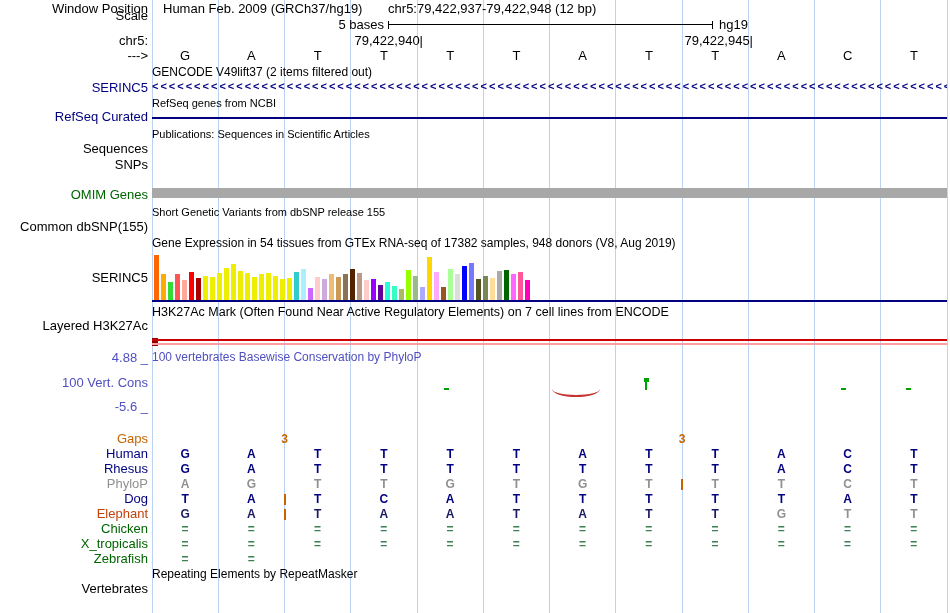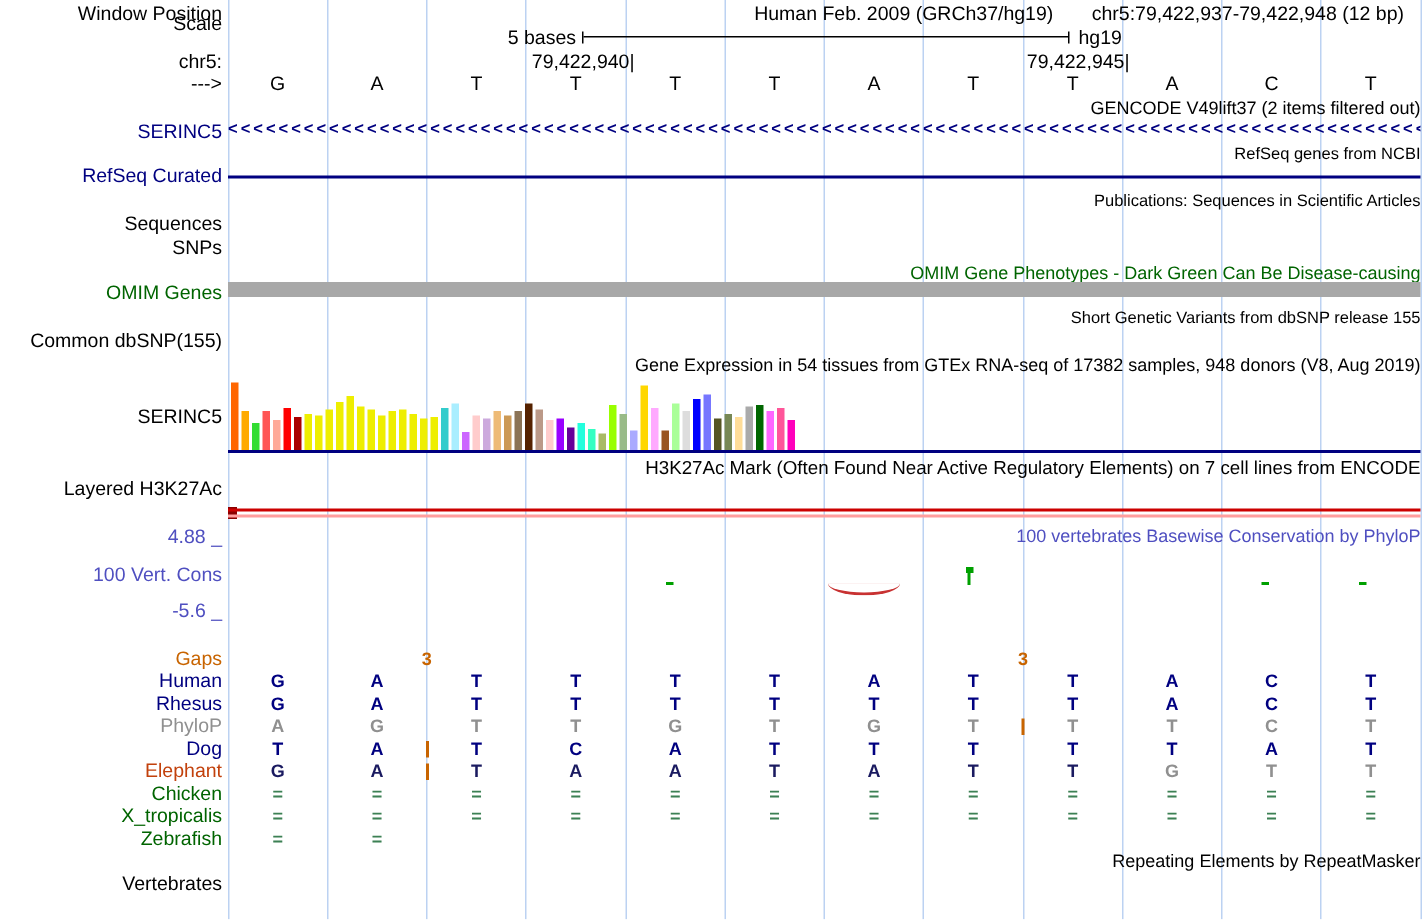--- a/index.html
+++ b/index.html
@@ -7,21 +7,21 @@
   #browser {
     position:relative; width:950px; height:613px; background:#fff;
     font-family:"Liberation Sans", sans-serif; overflow:hidden; color:#000;
   }
   .vline { position:absolute; top:0; bottom:0; width:1px; background:var(--guide,#bcd2f2); }
   .gutter-label {
     position:absolute; left:0; width:148px; text-align:right;
     font-size:13px; line-height:14px; white-space:nowrap;
   }
   .center-header {
-    position:absolute; left:152px; width:795px; text-align:right;
+    position:absolute; left:152px; width:795px; text-align:left;
     font-size:12px; line-height:13px; white-space:nowrap;
   }
   .small { font-size:11px; }
   .big { font-size:12.5px; }
   .navy { color:var(--navy,#000080); }
   .green { color:var(--green,#006400); }
   .blue { color:var(--blue,#4f4fc0); }
   .hline { position:absolute; left:152px; width:795px; }
   .base-letter { position:absolute; width:24px; text-align:center; font-size:13px; line-height:14px; }
   .mz-cell { position:absolute; width:24px; text-align:center; font-size:12px; font-weight:bold; line-height:15px; height:15px; }
@@ -101,21 +101,20 @@
   <div id="gencode-strand">&lt;&lt;&lt;&lt;&lt;&lt;&lt;&lt;&lt;&lt;&lt;&lt;&lt;&lt;&lt;&lt;&lt;&lt;&lt;&lt;&lt;&lt;&lt;&lt;&lt;&lt;&lt;&lt;&lt;&lt;&lt;&lt;&lt;&lt;&lt;&lt;&lt;&lt;&lt;&lt;&lt;&lt;&lt;&lt;&lt;&lt;&lt;&lt;&lt;&lt;&lt;&lt;&lt;&lt;&lt;&lt;&lt;&lt;&lt;&lt;&lt;&lt;&lt;&lt;&lt;&lt;&lt;&lt;&lt;&lt;&lt;&lt;&lt;&lt;&lt;&lt;&lt;&lt;&lt;&lt;&lt;&lt;&lt;&lt;&lt;&lt;&lt;&lt;&lt;&lt;&lt;&lt;&lt;&lt;&lt;&lt;&lt;&lt;&lt;&lt;&lt;&lt;&lt;&lt;&lt;&lt;&lt;&lt;&lt;&lt;&lt;&lt;&lt;&lt;&lt;&lt;&lt;&lt;&lt;&lt;&lt;&lt;&lt;&lt;&lt;&lt;&lt;&lt;&lt;&lt;</div>
 
   <div class="center-header small" style="top:97px">RefSeq genes from NCBI</div>
   <div class="gutter-label navy" style="top:110px">RefSeq Curated</div>
   <div class="hline" style="top:117px;height:2px;background:var(--navy)"></div>
 
   <div class="center-header small" style="top:128px">Publications: Sequences in Scientific Articles</div>
   <div class="gutter-label" style="top:142px">Sequences</div>
   <div class="gutter-label" style="top:158px">SNPs</div>
 
-  <div class="center-header green" style="top:176px">OMIM Gene Phenotypes - Dark Green Can Be Disease-causing</div>
   <div class="gutter-label green" style="top:188px">OMIM Genes</div>
   <div class="hline" style="top:188px;height:10px;background:var(--omim-gray)"></div>
 
   <div class="center-header small" style="top:206px">Short Genetic Variants from dbSNP release 155</div>
   <div class="gutter-label" style="top:220px">Common dbSNP(155)</div>
 
   <div class="center-header" style="top:237px">Gene Expression in 54 tissues from GTEx RNA-seq of 17382 samples, 948 donors (V8, Aug 2019)</div>
   <div class="gutter-label" style="top:271px">SERINC5</div>
   <div id="gtex-bars">
       <div class="gtex-bar" style="height: 45px; background: rgb(255, 102, 0);"></div>

